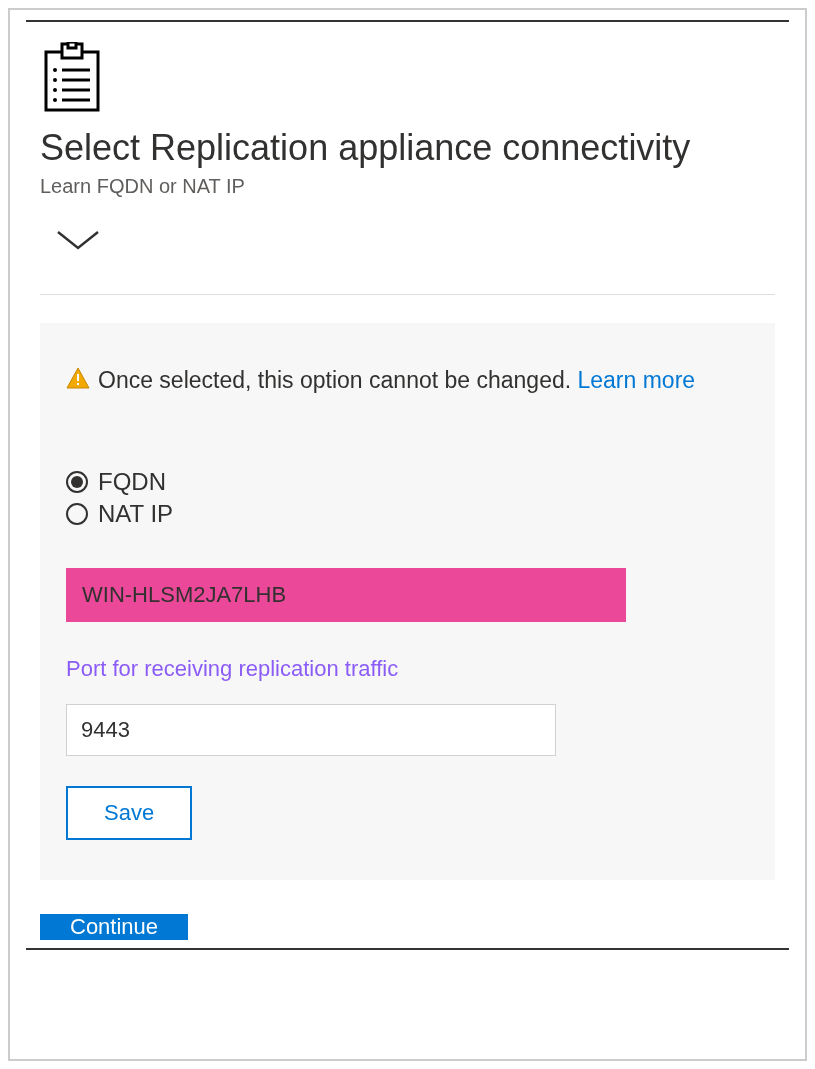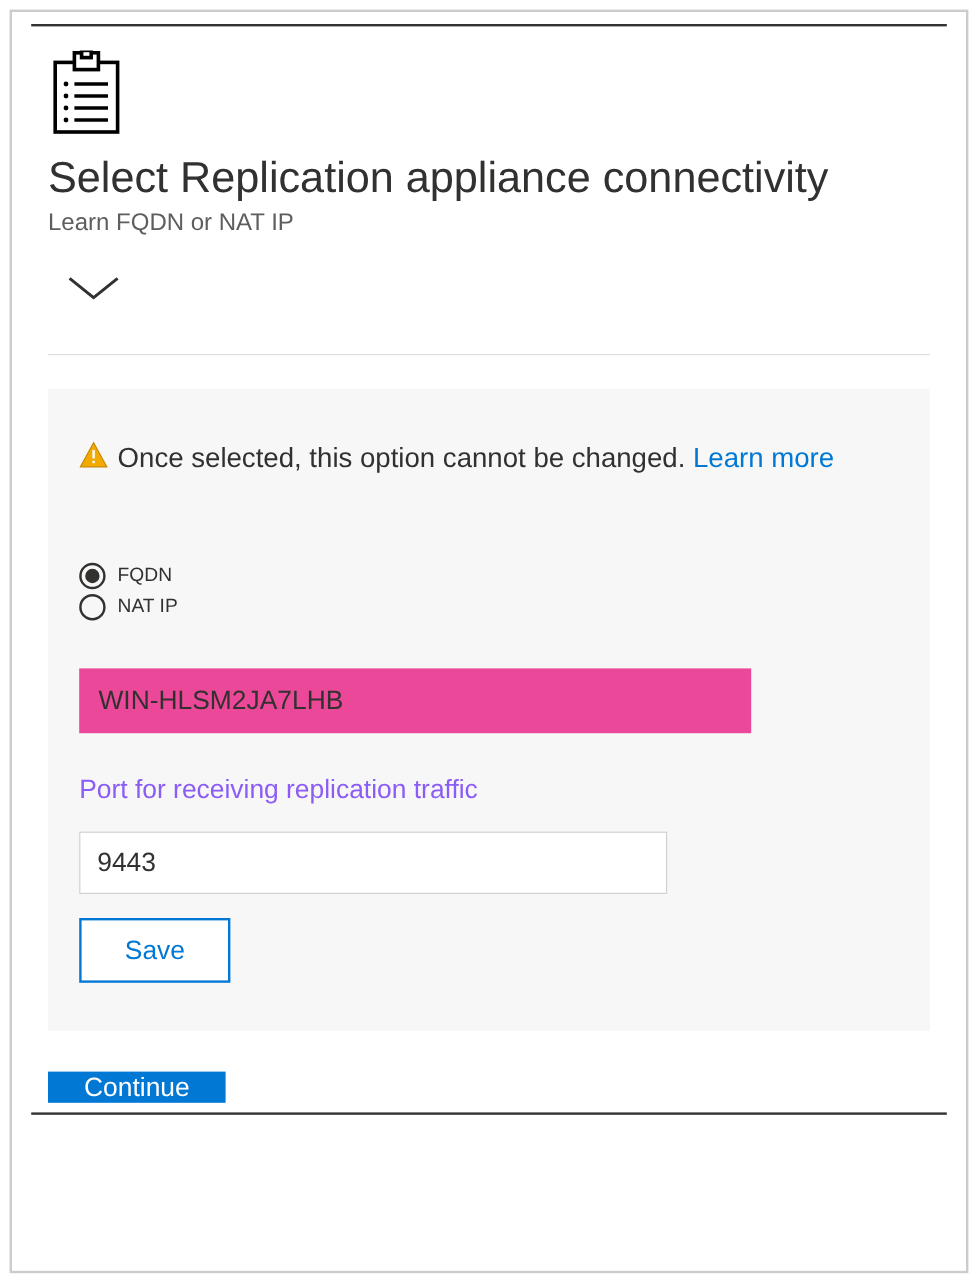--- a/index.html
+++ b/index.html
@@ -77,21 +77,21 @@
       color: #0078d4;
       text-decoration: none;
     }
     .radio-group {
       margin-bottom: 40px;
     }
     .radio-row {
       display: flex;
       align-items: center;
       gap: 10px;
-      font-size: 16px;
+      font-size: 24px;
       color: #323130;
       margin-bottom: 4px;
       cursor: pointer;
     }
     .radio-outer {
       width: 22px;
       height: 22px;
       border: 2px solid #323130;
       border-radius: 50%;
       display: flex;
@@ -119,31 +119,31 @@
       margin-bottom: 22px;
     }
     .text-input {
       width: 490px;
       padding: 12px 14px;
       font-size: 22px;
       color: #323130;
       border: 1px solid #d1d1d1;
       background: #fff;
       font-family: inherit;
+      margin-bottom: 30px;
       display: block;
     }
     .save-button {
       border: 2px solid #0078d4;
       background: #fff;
       color: #0078d4;
       font-size: 22px;
       padding: 12px 36px;
       cursor: pointer;
       font-family: inherit;
-      margin-top: 20px;
     }
     .continue-button {
       background: #0078d4;
       color: #fff;
       border: none;
       font-size: 22px;
       padding: 0 30px;
       cursor: pointer;
       font-family: inherit;
       margin-bottom: 8px;

